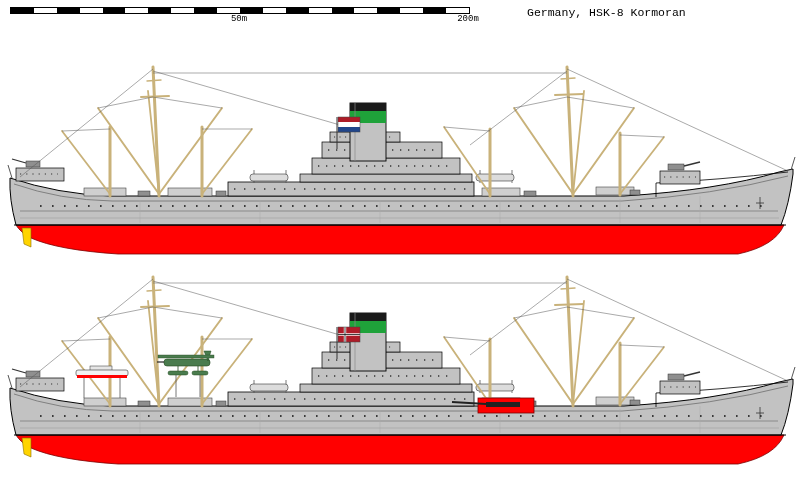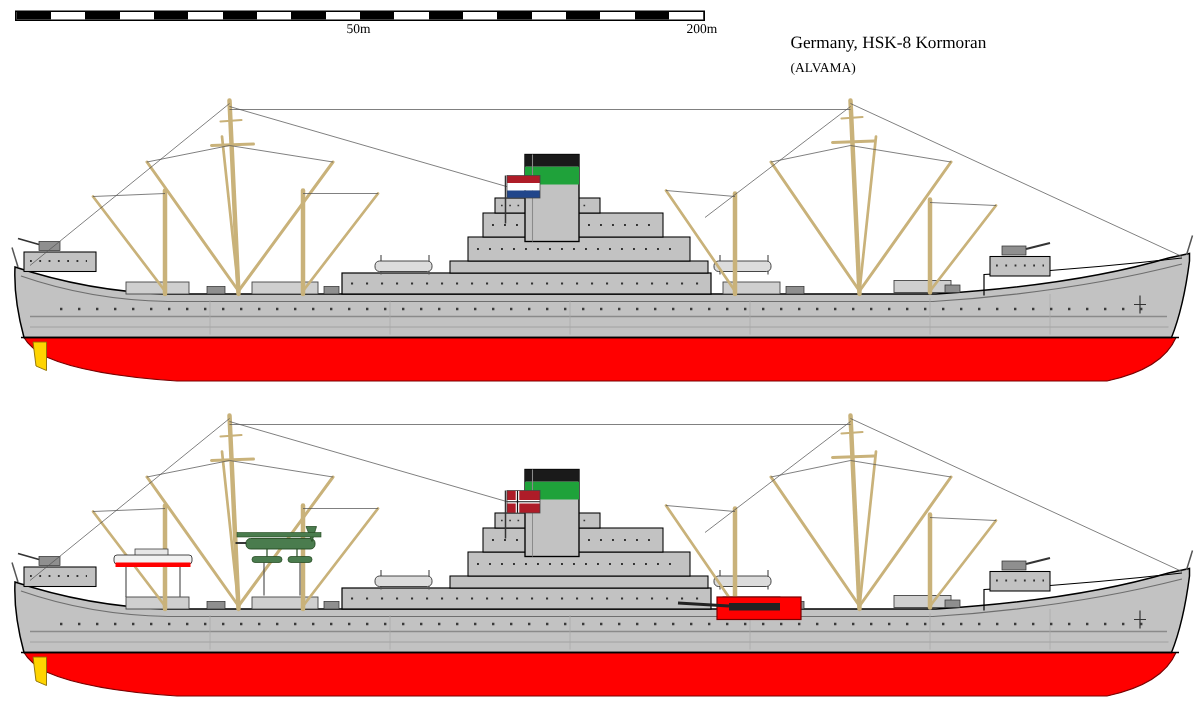--- a/index.html
+++ b/index.html
@@ -1,25 +1,25 @@
 <!DOCTYPE html>
 <html style="--hull: #c2c2c2; --red: #ff0000; --funnel-green: #1fa23a; --funnel-cap: #1a1a1a; --mast-tan: #c9b27a; --rudder-yellow: #ffd400; --flag-red: #ae1c28; --flag-white: #ffffff; --flag-blue: #21468b; --plane-green: #4a7c4e;"><head>
 <meta charset="utf-8">
 <style>
   html,body{margin:0;padding:0;background:#fff;}
   .canvas{position:relative;width:800px;height:481px;background:#fff;overflow:hidden;
-          font-family:Liberation Serif, serif;color:#000;}
+          font-family:Liberation Mono, monospace;color:#000;}
   
   .scalebar{position:absolute;left:10px;top:7px;width:458px;height:5px;border:1px solid #000;
             background:repeating-linear-gradient(to right,#000 0,#000 22.9px,#fff 22.9px,#fff 45.8px);}
   .scale-label{position:absolute;top:14px;font-size:9px;transform:translateX(-50%);}
   .scale-label.l50{left:239px;}
   .scale-label.l100{left:468px;}
   
-  .title-block{position:absolute;left:527px;top:22px;font-size:11.5px;line-height:1.3;}
+  .title-block{position:absolute;left:527px;top:6px;font-size:11.5px;line-height:1.3;}
   .title-block .attribution{font-size:9px;margin-top:3px;}
   
   svg.ship{position:absolute;left:0;width:800px;height:215px;}
   #ship-top{top:53px;}
   #ship-bottom{top:263px;}
   
   .hullF{fill:var(--hull);}
   .redF{fill:var(--red);}
   .greenF{fill:var(--funnel-green);}
   .yellowF{fill:var(--rudder-yellow);}
@@ -32,21 +32,20 @@
 <body>
 
 <div class="canvas">
 
   <div class="scalebar"></div>
   <div class="scale-label l50">50m</div>
   <div class="scale-label l100">200m</div>
 
   <div class="title-block">
     <div>Germany, HSK-8 Kormoran</div>
-    <div class="attribution">(ALVAMA)</div>
   </div>
 
   <svg id="ship-top" class="ship" viewBox="0 0 800 215" xmlns="http://www.w3.org/2000/svg">
     <defs>
       <g id="ship-base">
 
         <path class="redF" stroke="#7a0000" stroke-width="0.8" d="M16,172 L784,172 Q775,193 738,201 L118,201 Q58,197 31,185 Q20,179 16,172 Z"></path>
         <polygon class="yellowF" stroke="#8a6d00" stroke-width="0.6" points="22,175 31,175 31,194 24,191"></polygon>
 
         <path class="hullF" stroke="#000" stroke-width="1" d="M10,125 Q58,141 110,143 L624,143 Q718,137 779,119 L793,116 L793,121 Q789,152 781,172 L16,172 Q9,146 10,125 Z"></path>

